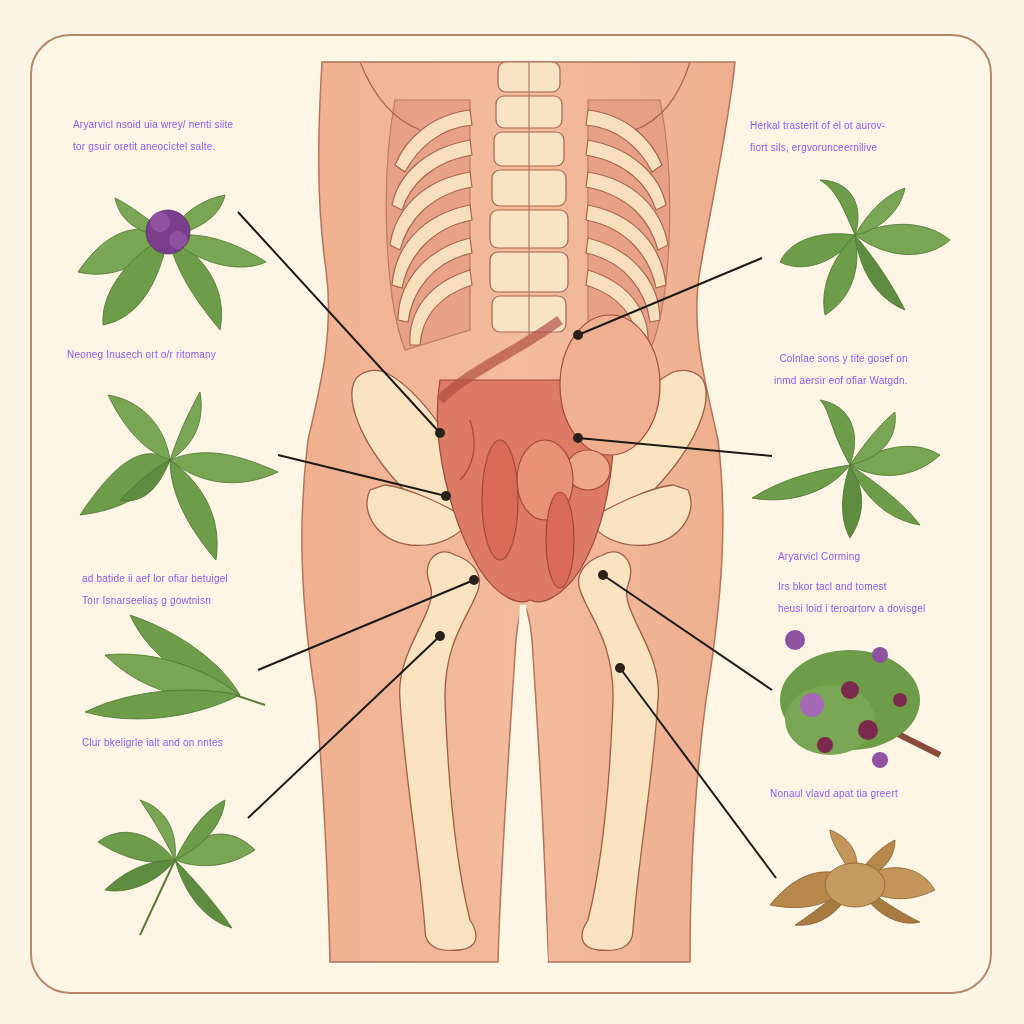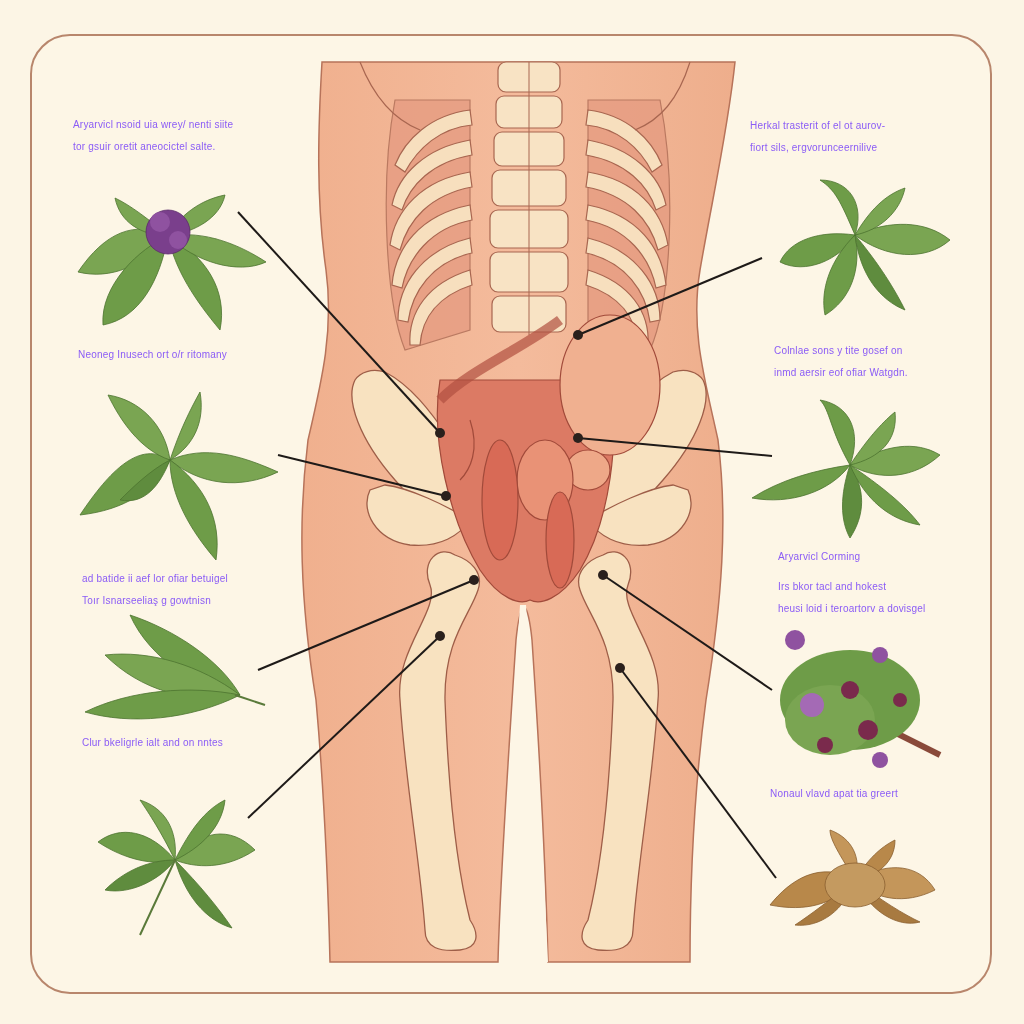--- a/index.html
+++ b/index.html
@@ -200,41 +200,41 @@
     <path d="M855,880 C830,900 810,915 795,925 C820,928 845,910 855,880 Z" fill="#a87a40"></path>
     <path d="M855,880 C880,900 905,915 920,922 C898,928 870,912 855,880 Z" fill="#a87a40"></path>
     <ellipse cx="855" cy="885" rx="30" ry="22" fill="#c49a60"></ellipse>
   </g>
 </svg>
 
 <div class="label" style="left:73px; top:114px;">
   <span class="line">Aryarvicl nsoid uia wrey/ nenti siite</span>
   <span class="line">tor gsuir oretit aneocictel salte.</span>
 </div>
-<div class="label" style="left:78px; top:344px;">
+<div class="label" style="left:67px; top:344px;">
   <span class="line">Neoneg Inusech ort o/r ritomany</span>
 </div>
 <div class="label" style="left:82px; top:568px;">
   <span class="line">ad batide ii aef lor ofiar betuigel</span>
   <span class="line">Toır Isnarseeliaş g gowtnisn</span>
 </div>
 <div class="label" style="left:82px; top:732px;">
   <span class="line">Clur bkeligrle ialt and on nntes</span>
 </div>
 
 <div class="label" style="left:750px; top:115px;">
   <span class="line">Herkal trasterit of el ot aurov-</span>
   <span class="line">fiort sils, ergvorunceernilive</span>
 </div>
-<div class="label" style="left:774px; top:340px;">
+<div class="label" style="left:774px; top:348px;text-align:right;">
   <span class="line">Colnlae sons y tite gosef on</span>
   <span class="line">inmd aersir eof ofiar Watgdn.</span>
 </div>
 <div class="label" style="left:778px; top:546px;">
   <span class="line">Aryarvicl Corming</span>
 </div>
 <div class="label" style="left:778px; top:576px;">
-  <span class="line">Irs bkor tacl and hokest</span>
+  <span class="line">Irs bkor tacl and tomest</span>
   <span class="line">heusi loid i teroartorv a dovisgel</span>
 </div>
 <div class="label" style="left:770px; top:783px;">
   <span class="line">Nonaul vlavd apat tia greert</span>
 </div>
 
 </body></html>

